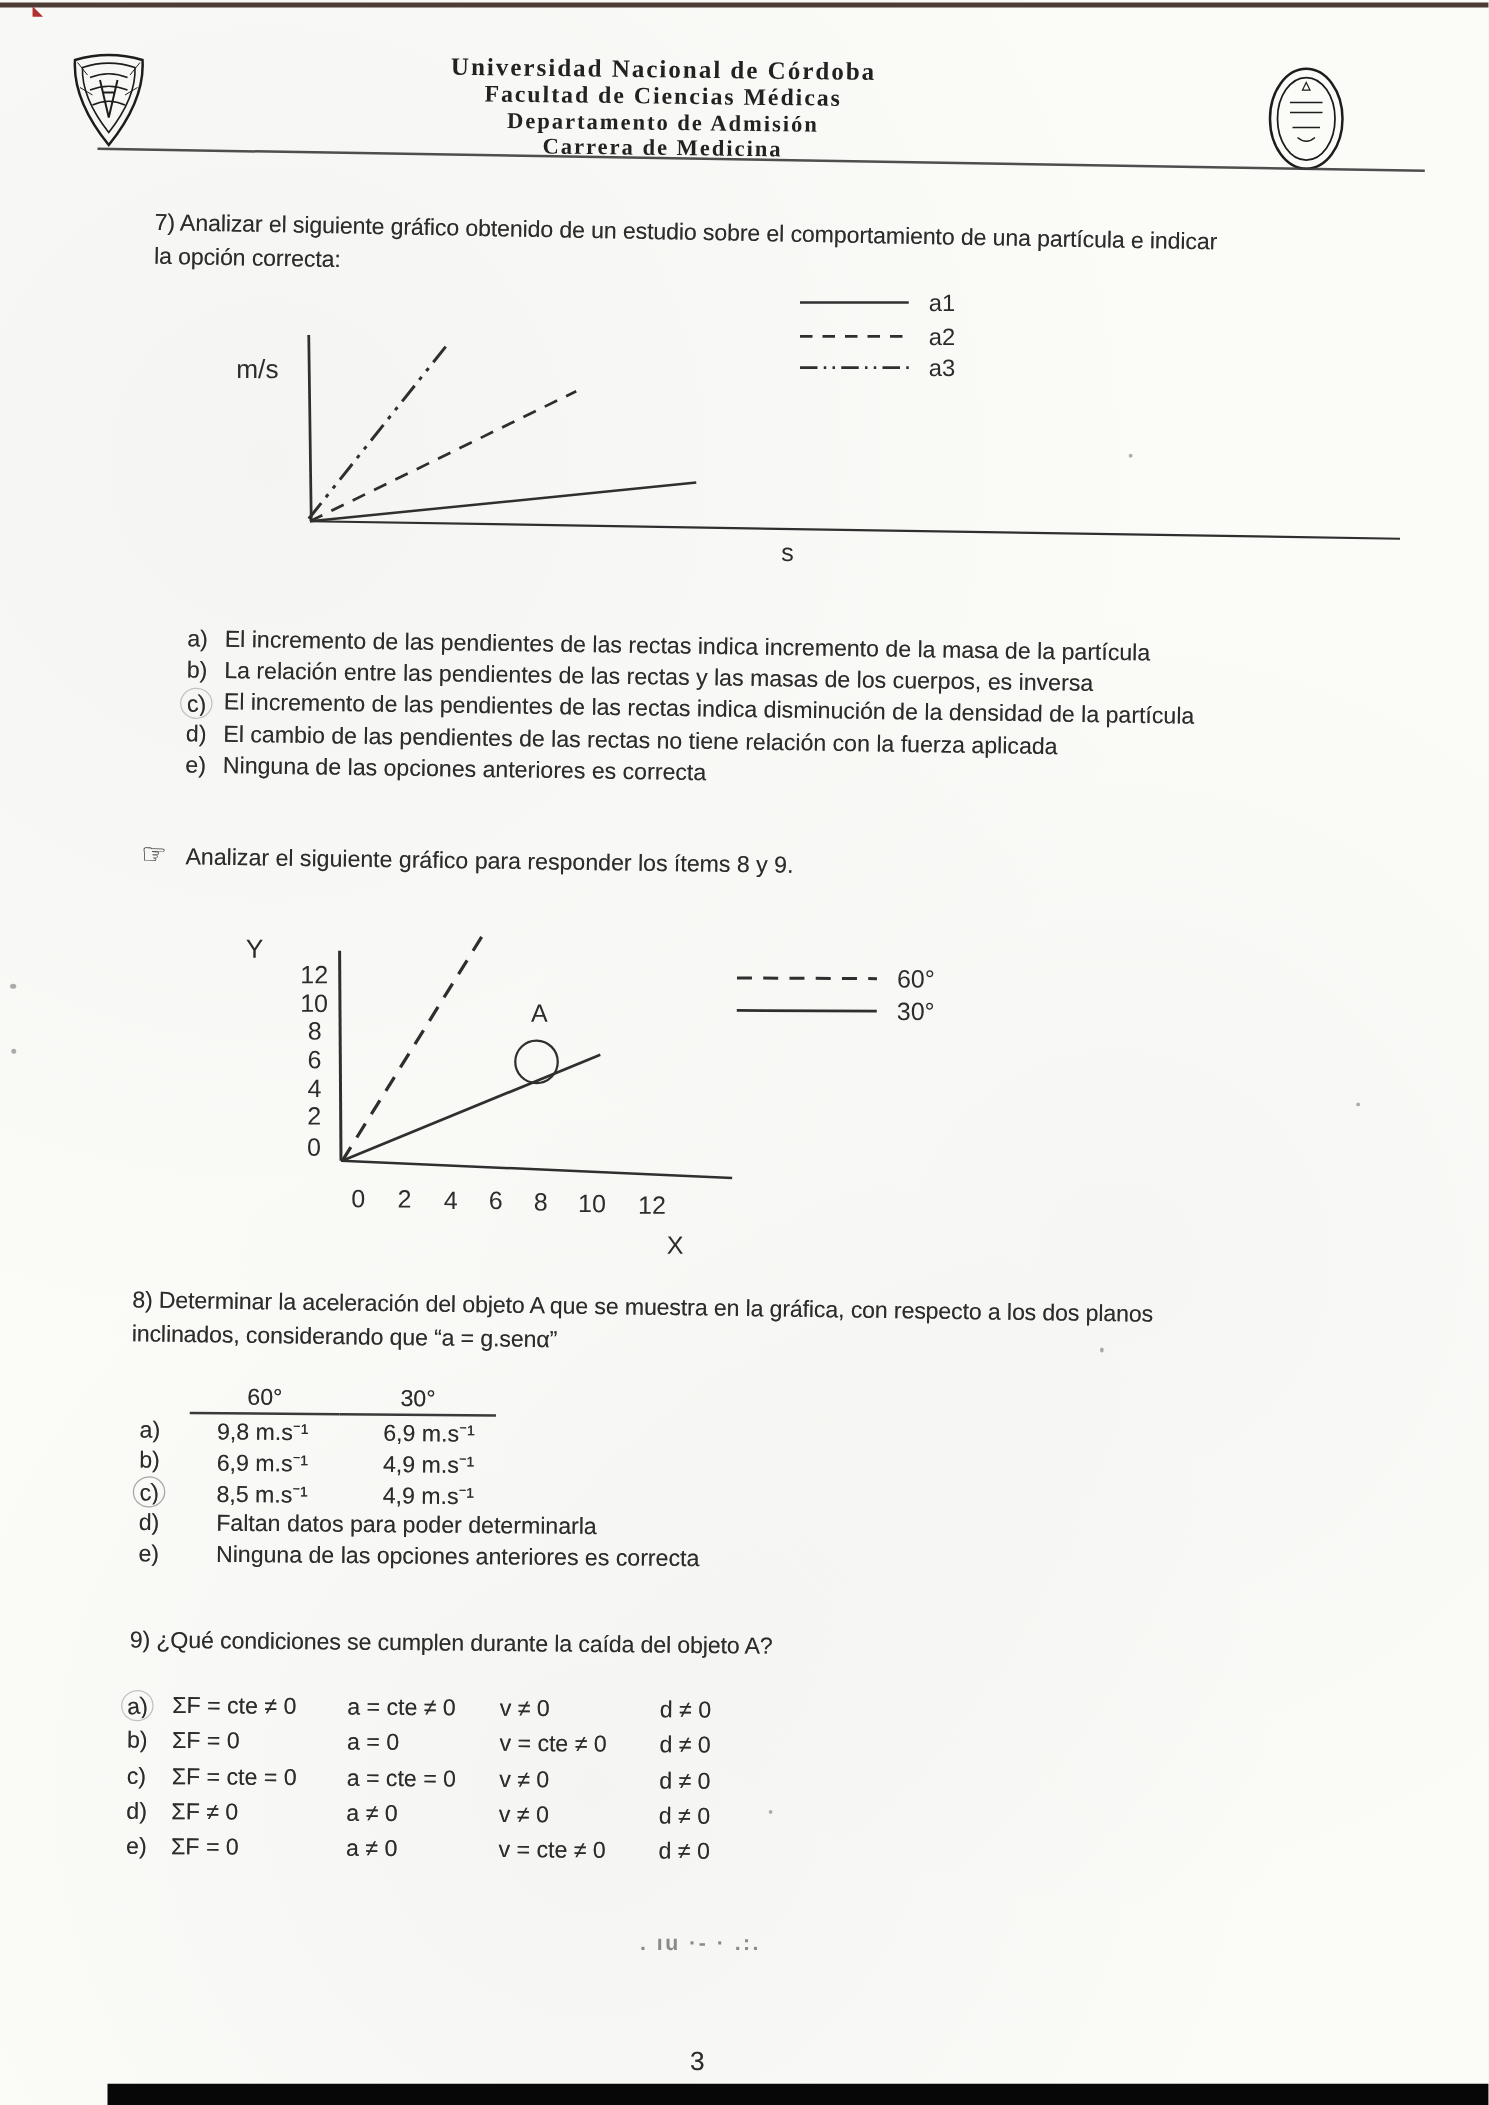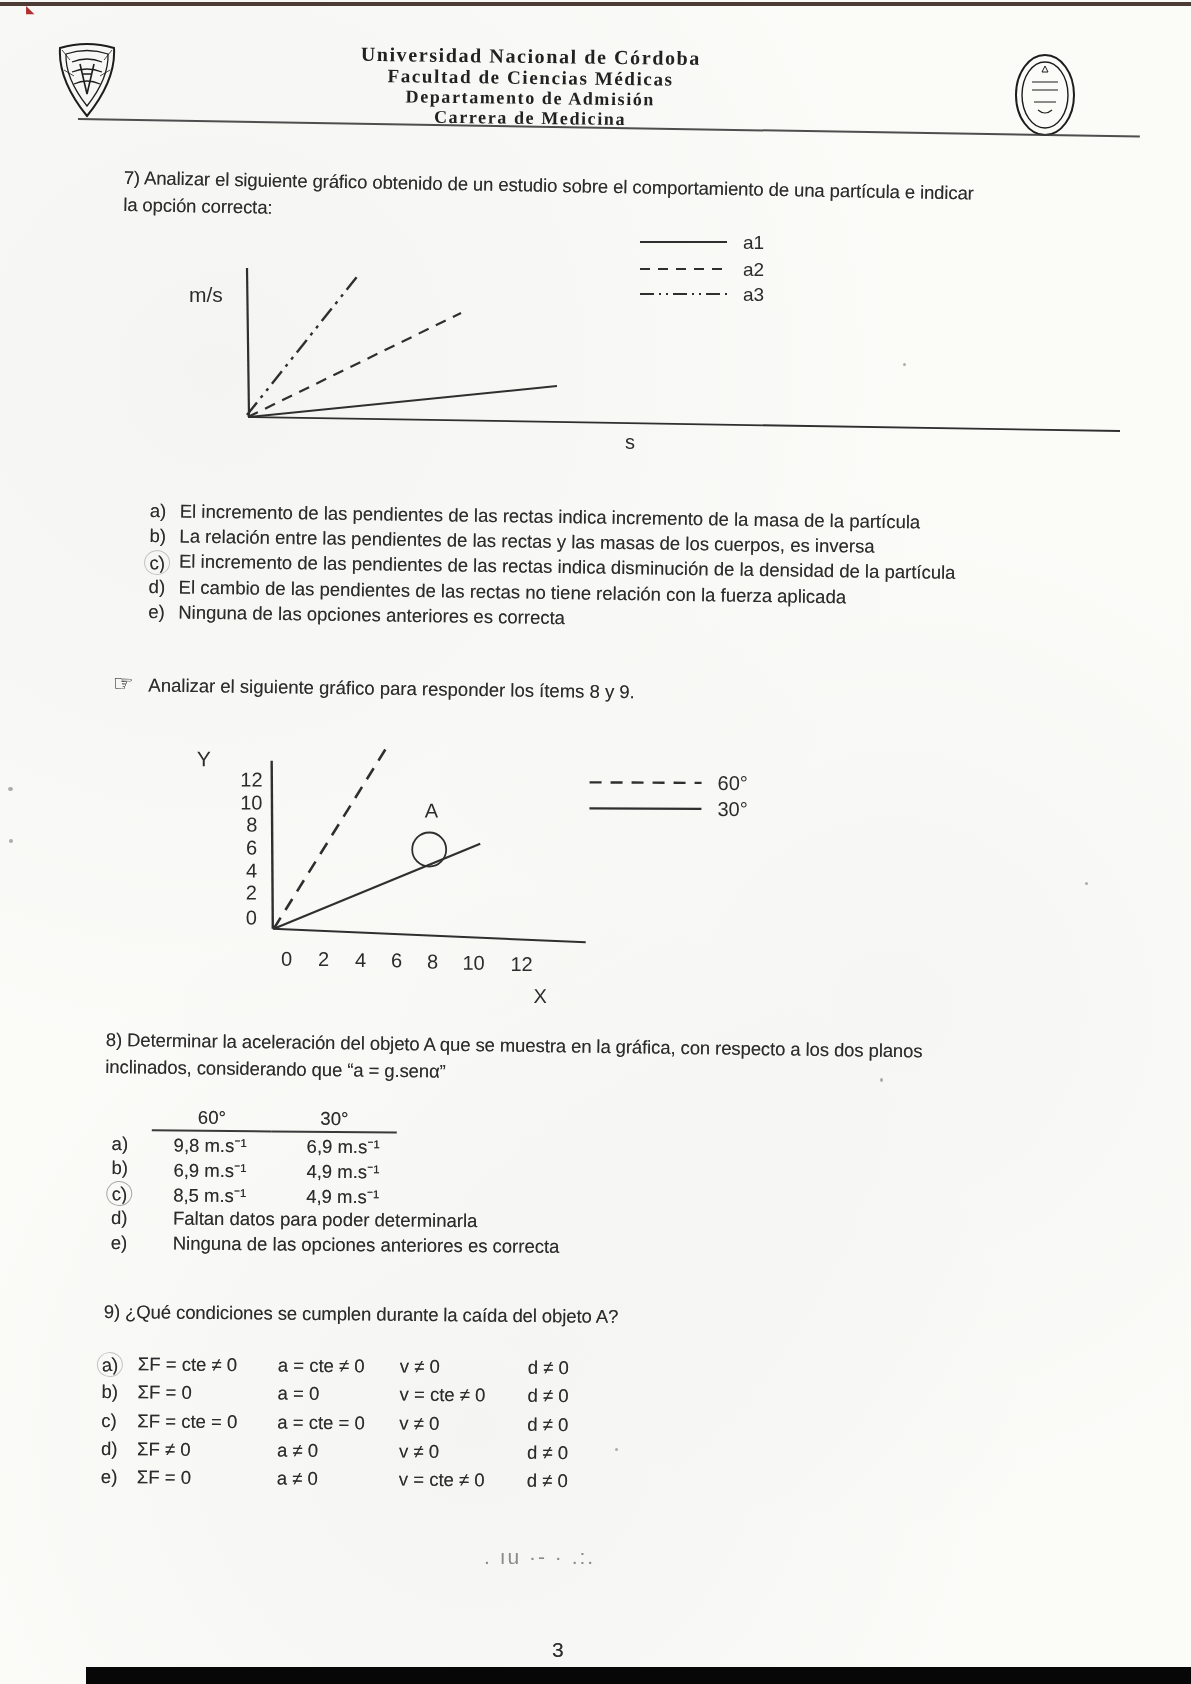--- a/index.html
+++ b/index.html
@@ -72,21 +72,21 @@
   .q8-colhead{text-align:center;border-bottom:2px solid #3a3a3a;font-size:18.5px;}
   .q8-row{display:grid;grid-template-columns:40px 120px 125px;height:24.8px;align-items:center;}
   .q8-val1{padding-left:22px;}
   .q8-val2{padding-left:35px;}
   .q8-rowtext{grid-column:2 / span 2;padding-left:22px;white-space:nowrap;}
 
   
   .q9-table{left:102px;top:1350px;transform:rotate(.5deg);font-size:18.5px;}
   .q9-row{display:grid;grid-template-columns:36px 140px 122px 128px 90px;height:28.3px;align-items:center;white-space:nowrap;}
 
-  .smudge{left:484px;top:1545px;font-size:21px;color:#8a8a8a;letter-spacing:2px;filter:blur(.5px);}
+  .smudge{left:512px;top:1545px;font-size:17px;color:#8a8a8a;letter-spacing:2px;filter:blur(.5px);font-weight:bold;}
   .page-num{left:552px;top:1638px;font-size:21px;}
 
   .speck{position:absolute;background:#6b6b6b;border-radius:50%;opacity:.55;}
 </style>
 </head>
 <body>
 
 <div class="page">
 
   <div class="abs top-edge-line"></div>

